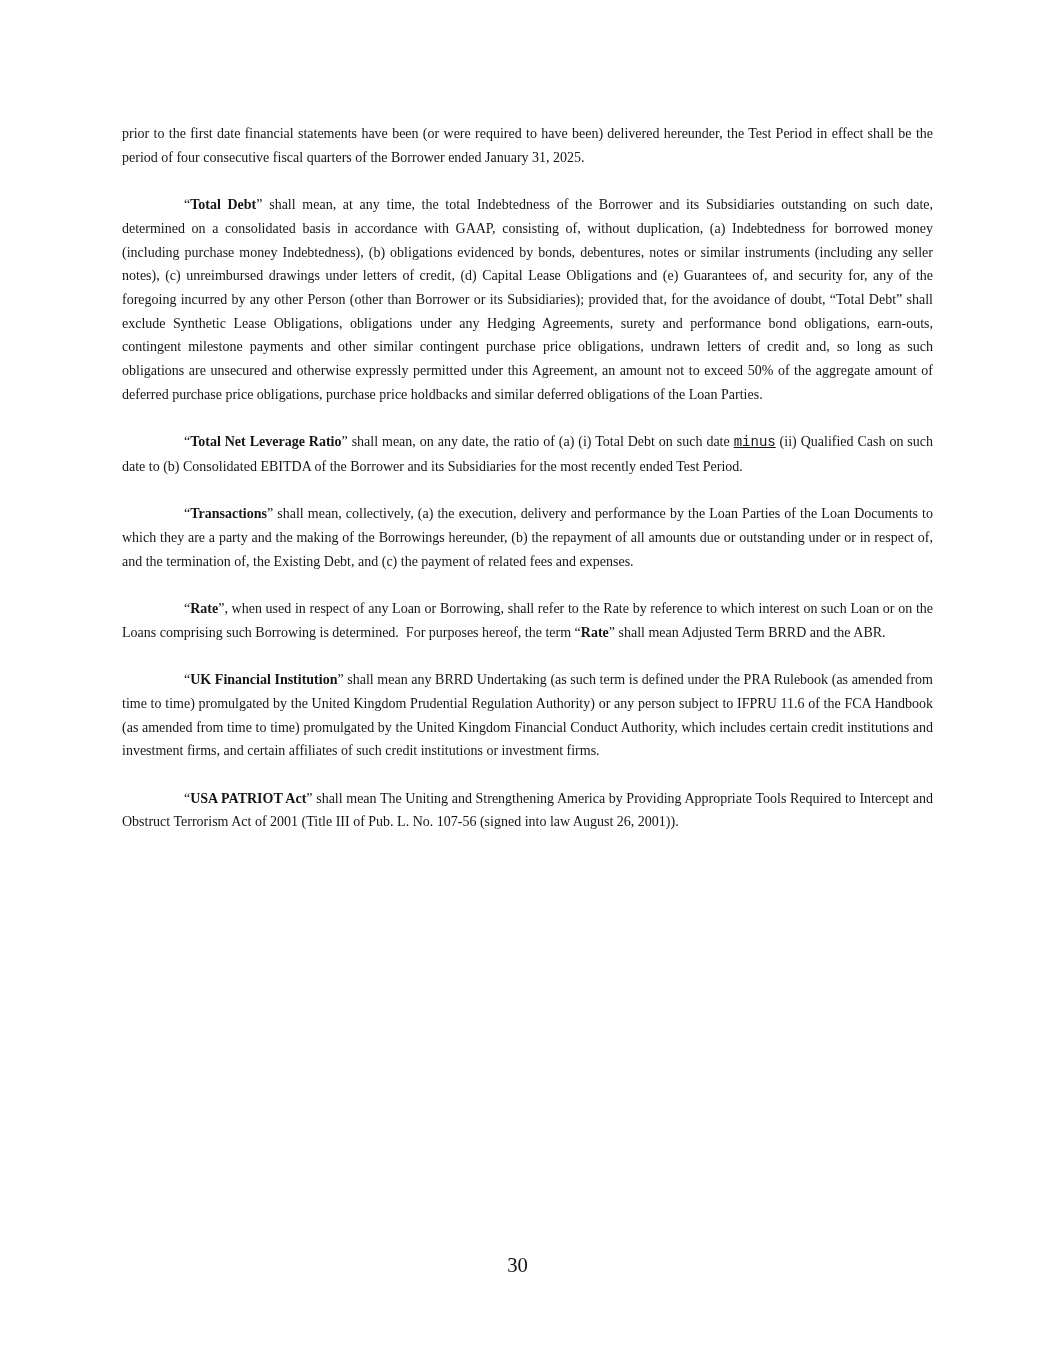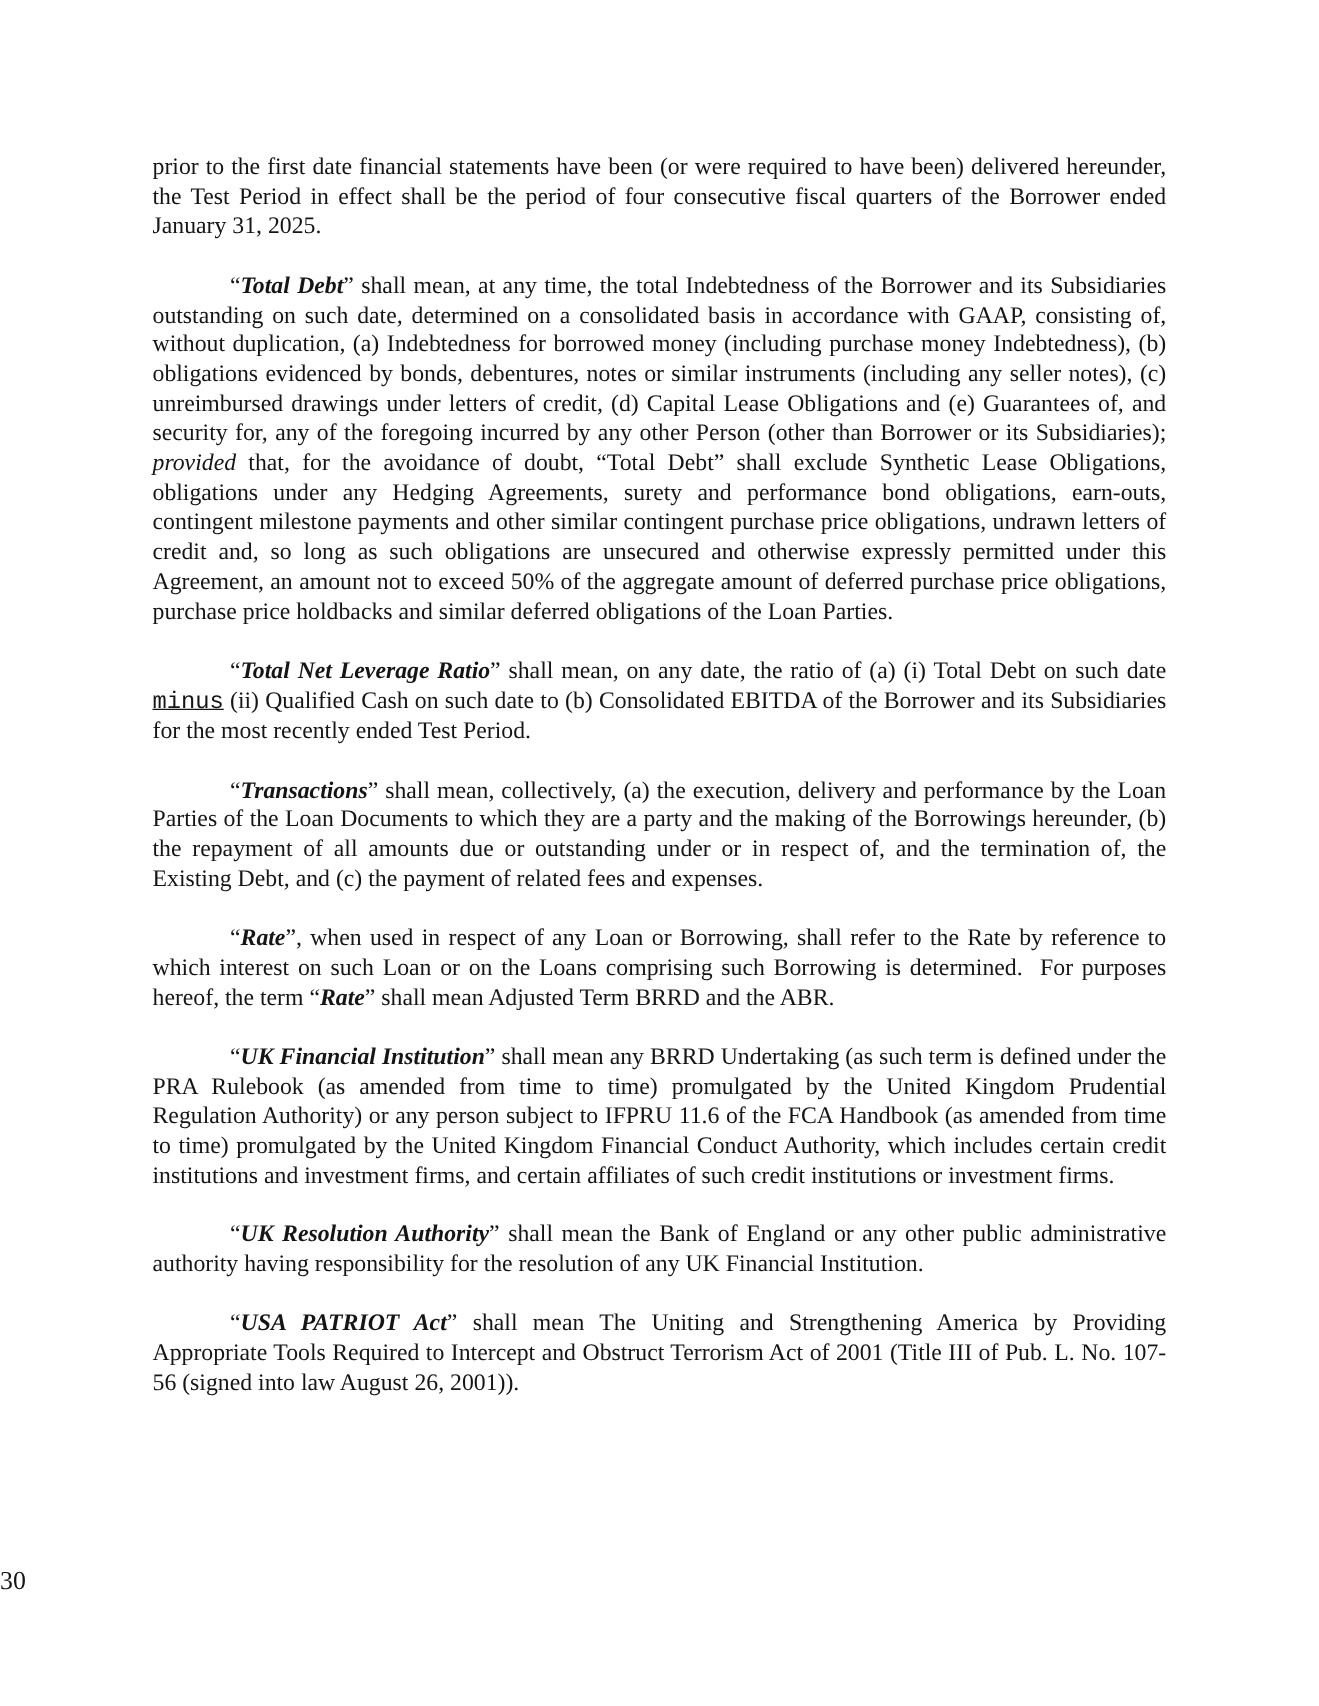--- a/index.html
+++ b/index.html
@@ -14,53 +14,52 @@
     background: #ffffff;
     overflow: hidden;
     font-family: "Liberation Serif", "DejaVu Serif", serif;
     color: #151515;
   }
   .content {
     position: absolute;
     left: 122px;
     top: 122px;
     width: 811px;
-    font-size: 19px;
+    font-size: 14px;
     line-height: 23.7px;
     text-align: justify;
   }
   .content p {
     margin: 0 0 23.7px 0;
     padding: 0;
     text-indent: 62px;
   }
   .content p.no-indent {
     text-indent: 0;
   }
   .bold { font-weight: bold; }
-  .italic { font-style: italic; }
+  .italic { }
   .underline { text-decoration: underline; font-family: Liberation Mono, monospace; }
   .footer {
     position: absolute;
     left: 0;
     top: 1254px;
     width: 1035px;
-    text-align: left;
+    text-align: center;
     font-size: 20.7px;
     line-height: 23.7px;
   }
 </style>
 </head>
 <body>
 
 <div class="page">
   <div class="content">
       <p class="no-indent"><span>prior to the first date financial statements have been (or were required to have been) delivered hereunder, the Test Period in effect shall be the period of four consecutive fiscal quarters of the Borrower ended January 31, 2025.</span></p>
       <p><span>“</span><span class="bold italic">Total Debt</span><span>” shall mean, at any time, the total Indebtedness of the Borrower and its Subsidiaries outstanding on such date, determined on a consolidated basis in accordance with GAAP, consisting of, without duplication, (a) Indebtedness for borrowed money (including purchase money Indebtedness), (b) obligations evidenced by bonds, debentures, notes or similar instruments (including any seller notes), (c) unreimbursed drawings under letters of credit, (d) Capital Lease Obligations and (e) Guarantees of, and security for, any of the foregoing incurred by any other Person (other than Borrower or its Subsidiaries); </span><span class="italic">provided</span><span> that, for the avoidance of doubt, “Total Debt” shall exclude Synthetic Lease Obligations, obligations under any Hedging Agreements, surety and performance bond obligations, earn-outs, contingent milestone payments and other similar contingent purchase price obligations, undrawn letters of credit and, so long as such obligations are unsecured and otherwise expressly permitted under this Agreement, an amount not to exceed 50% of the aggregate amount of deferred purchase price obligations, purchase price holdbacks and similar deferred obligations of the Loan Parties.</span></p>
       <p><span>“</span><span class="bold italic">Total Net Leverage Ratio</span><span>” shall mean, on any date, the ratio of (a) (i) Total Debt on such date </span><span class="underline">minus</span><span> (ii) Qualified Cash on such date to (b) Consolidated EBITDA of the Borrower and its Subsidiaries for the most recently ended Test Period.</span></p>
       <p><span>“</span><span class="bold italic">Transactions</span><span>” shall mean, collectively, (a) the execution, delivery and performance by the Loan Parties of the Loan Documents to which they are a party and the making of the Borrowings hereunder, (b) the repayment of all amounts due or outstanding under or in respect of, and the termination of, the Existing Debt, and (c) the payment of related fees and expenses.</span></p>
       <p><span>“</span><span class="bold italic">Rate</span><span>”, when used in respect of any Loan or Borrowing, shall refer to the Rate by reference to which interest on such Loan or on the Loans comprising such Borrowing is determined.&nbsp; For purposes hereof, the term “</span><span class="bold italic">Rate</span><span>” shall mean Adjusted Term BRRD and the ABR.</span></p>
       <p><span>“</span><span class="bold italic">UK Financial Institution</span><span>” shall mean any BRRD Undertaking (as such term is defined under the PRA Rulebook (as amended from time to time) promulgated by the United Kingdom Prudential Regulation Authority) or any person subject to IFPRU 11.6 of the FCA Handbook (as amended from time to time) promulgated by the United Kingdom Financial Conduct Authority, which includes certain credit institutions and investment firms, and certain affiliates of such credit institutions or investment firms.</span></p>
-      <p><span>“</span><span class="bold italic">UK Resolution Authority</span><span>” shall mean the Bank of England or any other public administrative authority having responsibility for the resolution of any UK Financial Institution.</span></p>
       <p><span>“</span><span class="bold italic">USA PATRIOT Act</span><span>” shall mean The Uniting and Strengthening America by Providing Appropriate Tools Required to Intercept and Obstruct Terrorism Act of 2001 (Title III of Pub. L. No. 107-56 (signed into law August 26, 2001)).</span></p>
     </div>
   <div class="footer">30</div>
 </div>
 
 </body></html>

